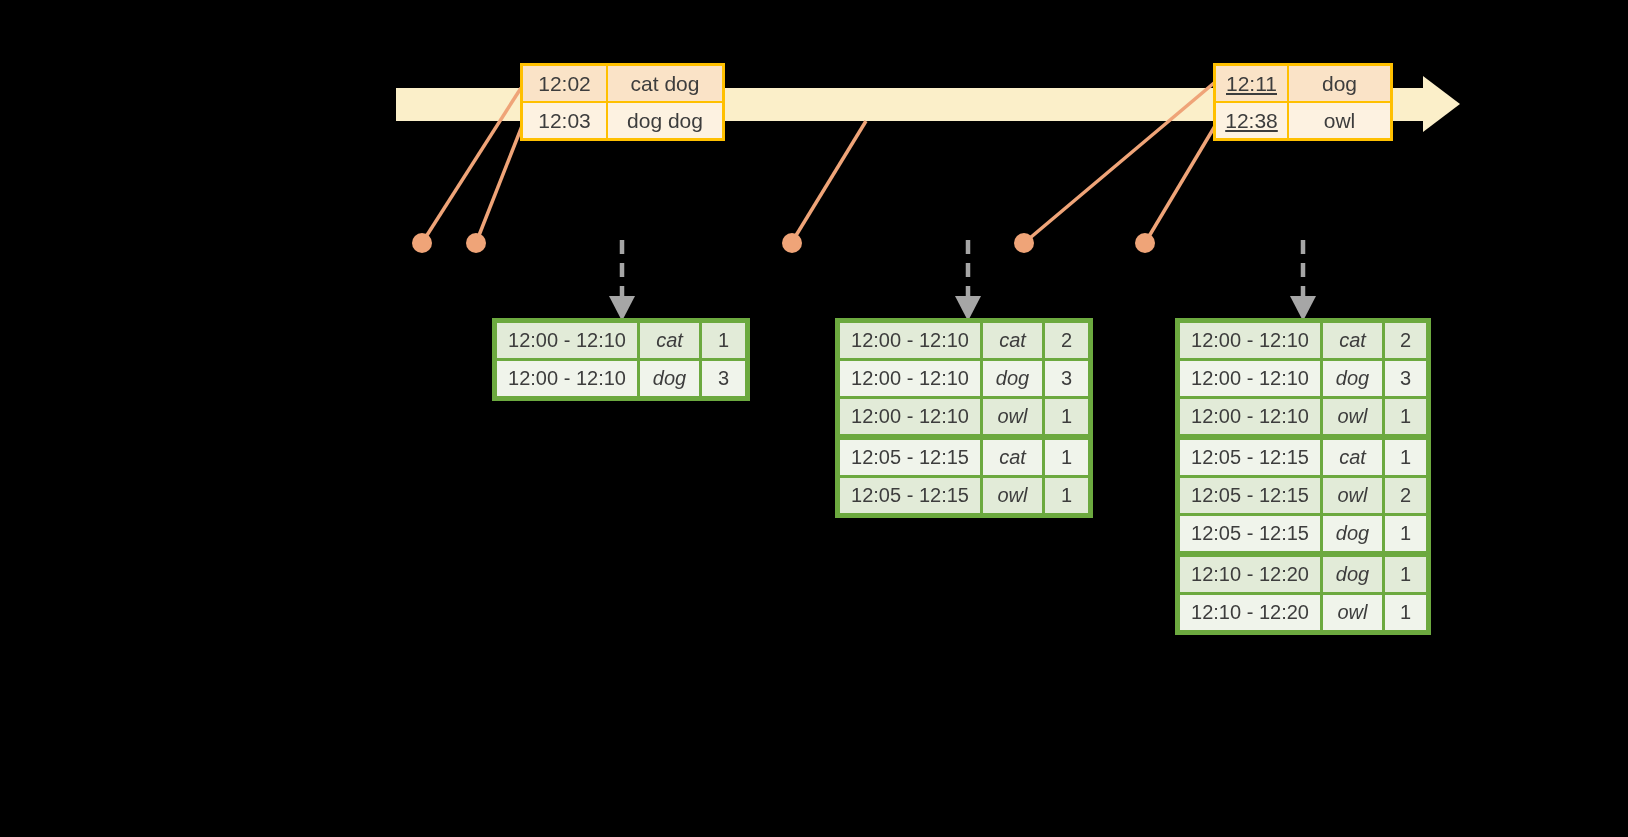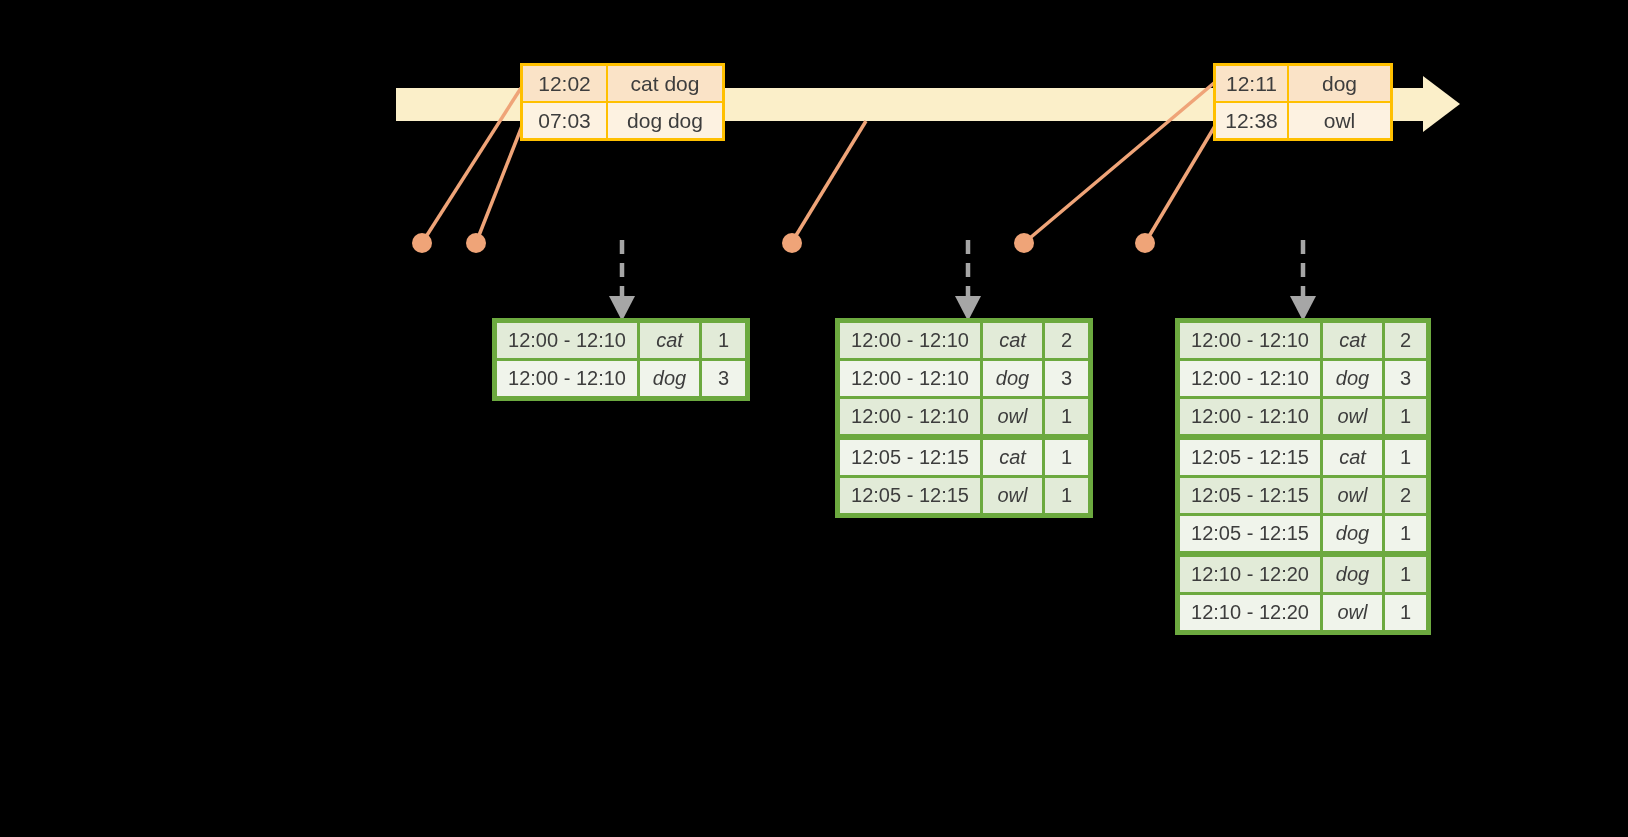--- a/index.html
+++ b/index.html
@@ -24,21 +24,21 @@
     border: 3px solid var(--orange-border);
   }
   .etable .row { display: flex; gap: 2px; height: 35px; }
   #etable2 .row { height: 33px; }
   .etable .cell {
     display: flex; align-items: center; justify-content: center;
     font-size: 21px; color: var(--text);
   }
   .etable .time  { width: 83px; }
   #etable2 .time { width: 85px; }
-  #etable3 .time { width: 71px; }
+  #etable3 .time { width: 71px; text-decoration: underline; }
   .etable .words { flex: 1; }
   .row.o-dark  .cell { background: var(--orange-row-dark); }
   .row.o-light .cell { background: var(--orange-row-light); }
   .row.o-med   .cell { background: var(--orange-row-medium); }
   #etable1 { left: 520px; top: 63px;  width: 205px; }
   #etable2 { left: 867px; top: 83px;  width: 203px; }
   #etable3 { left: 1213px; top: 63px; width: 180px; }
 
   
   .gtable {
@@ -93,21 +93,21 @@
     <line x1="1303" y1="240" x2="1303" y2="299" stroke-width="4.5" stroke-dasharray="14 9" stroke="#A6A6A6"></line>
     <polygon points="1290,296 1316,296 1303,321" fill="#A6A6A6"></polygon>
   </svg>
 
   <div id="etable1" class="etable">
     <div class="row o-dark">
       <div class="cell time">12:02</div>
       <div class="cell words">cat dog</div>
     </div>
     <div class="row o-light">
-      <div class="cell time">07:03</div>
+      <div class="cell time">12:03</div>
       <div class="cell words">dog dog</div>
     </div>
   </div>
 
 
   <div id="etable3" class="etable">
     <div class="row o-dark">
       <div class="cell time">12:11</div>
       <div class="cell words">dog</div>
     </div>

